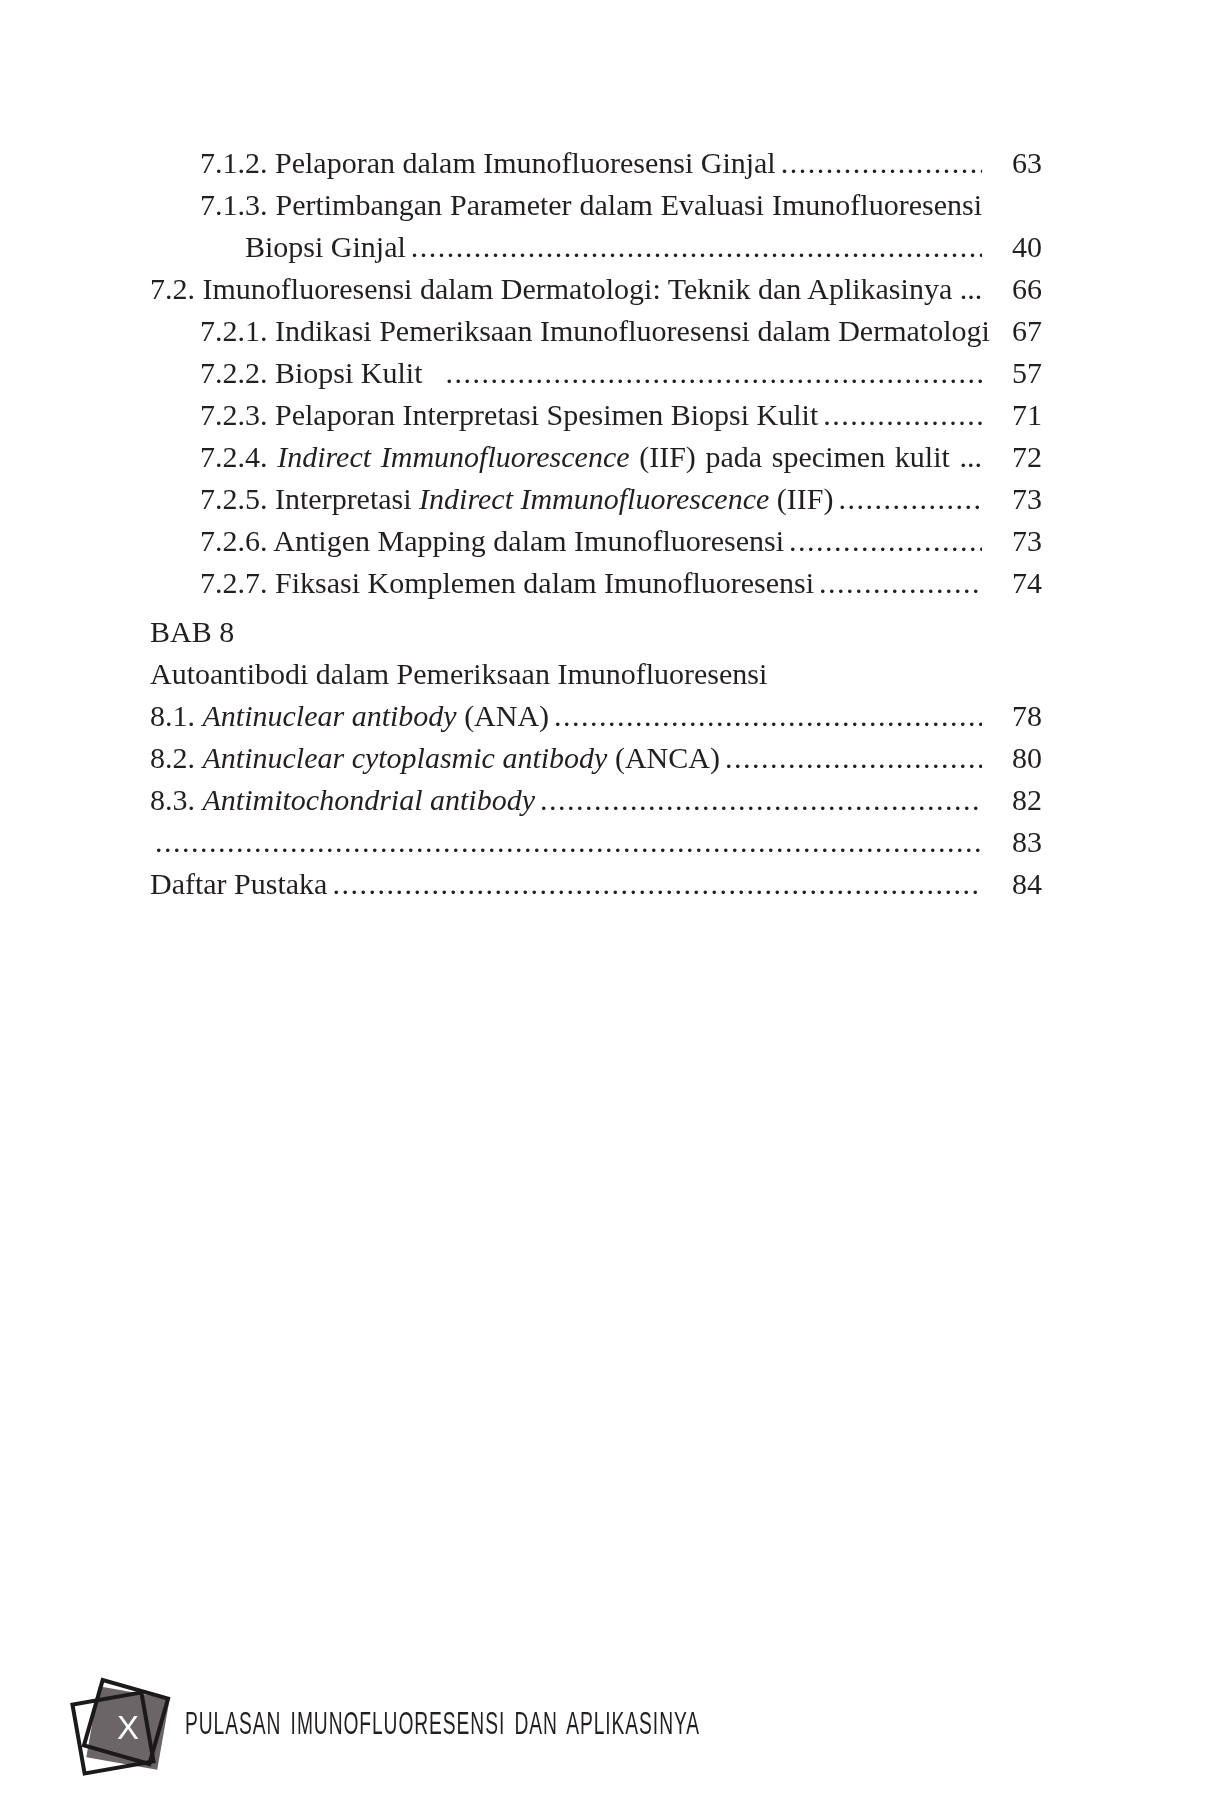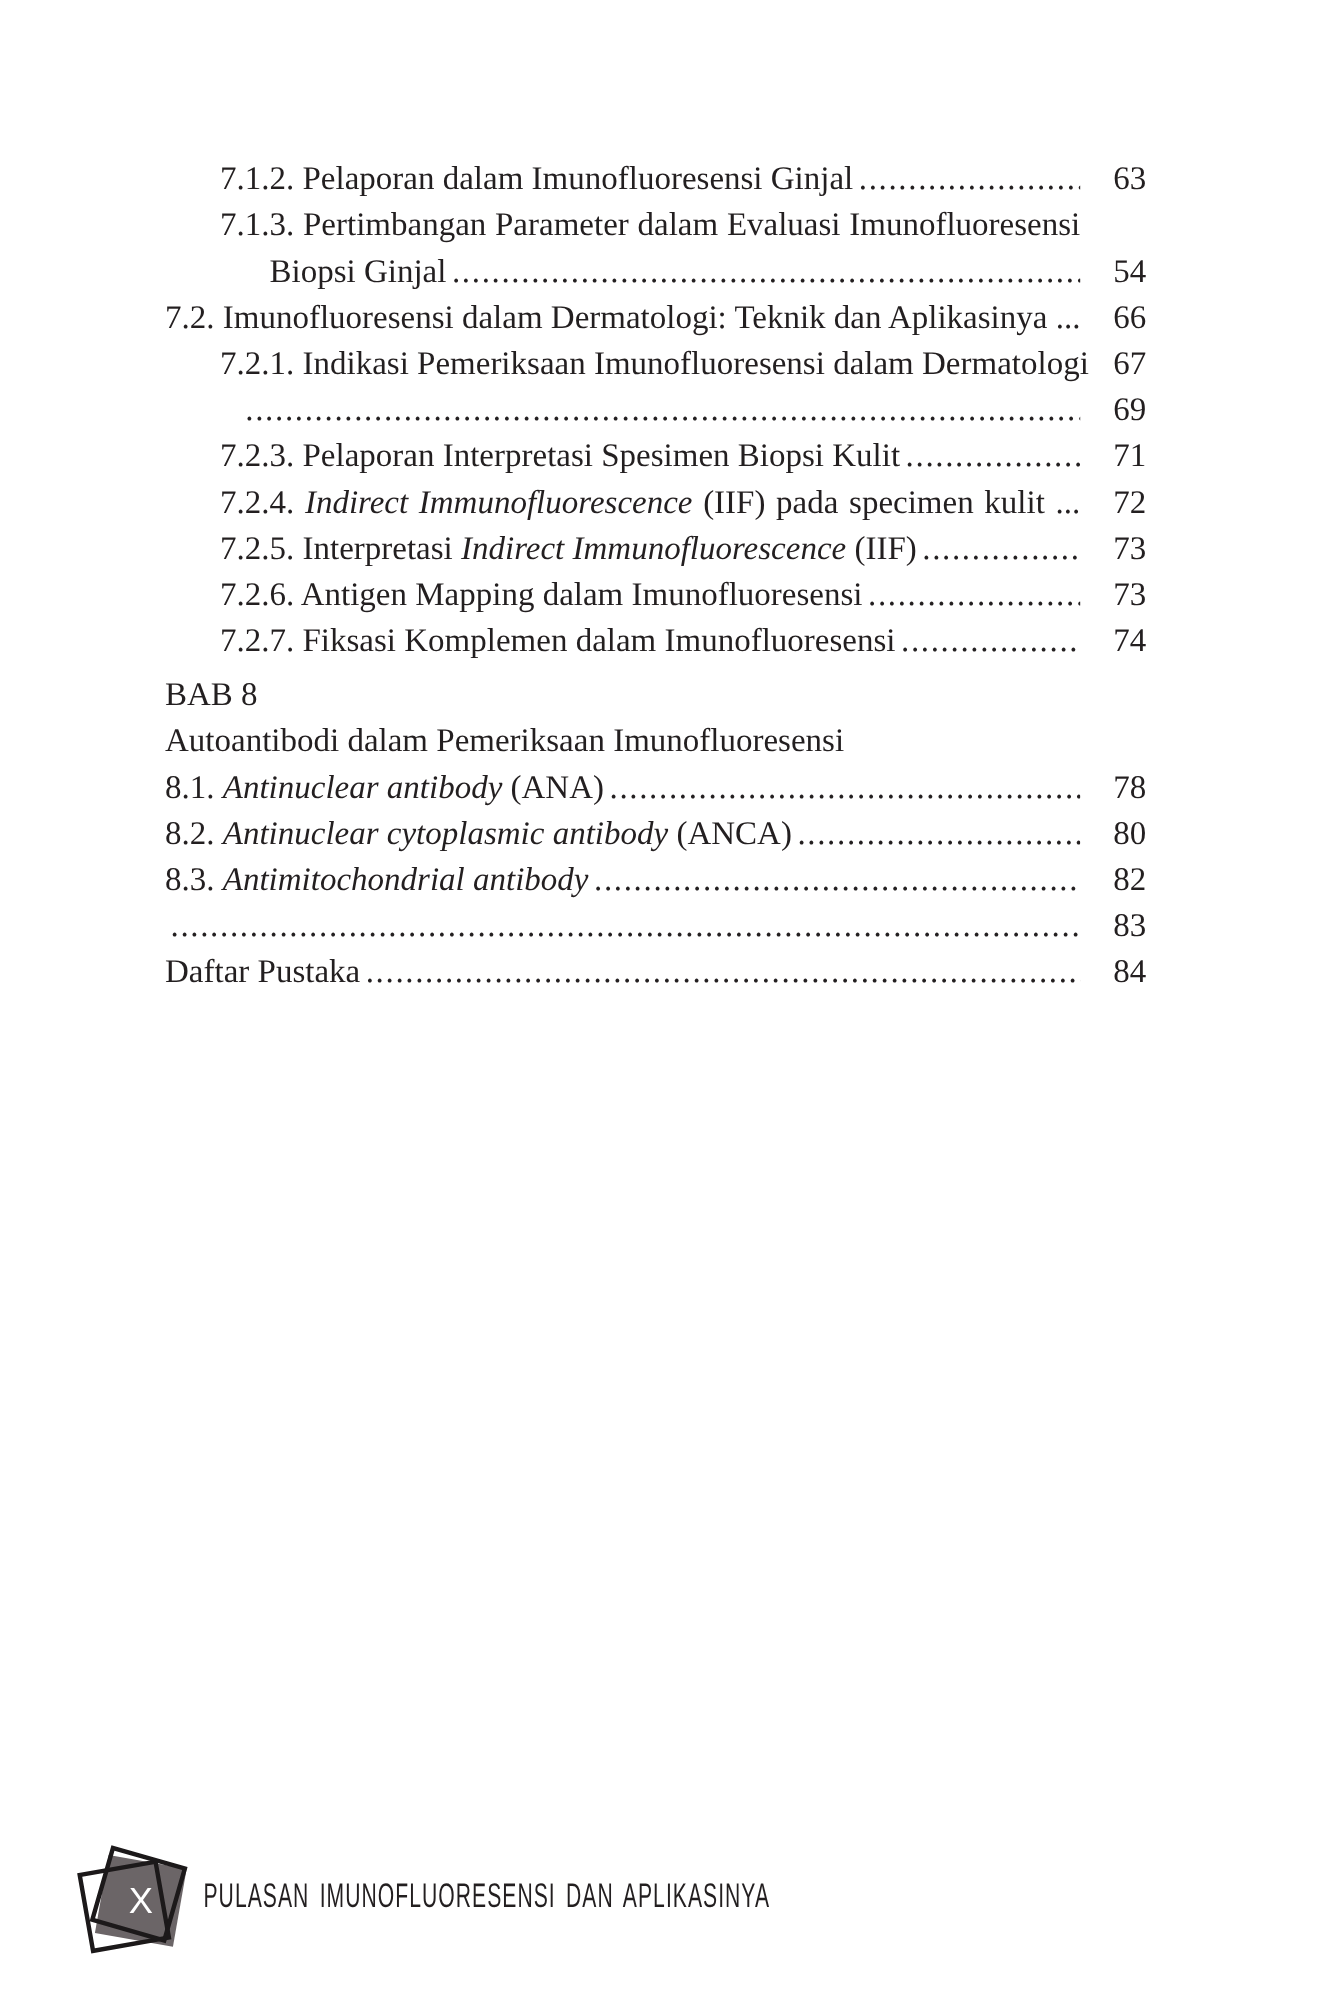--- a/index.html
+++ b/index.html
@@ -100,36 +100,37 @@
   </div>
 
   <div class="row lvl2">
     <span class="text fill">7.1.3. Pertimbangan Parameter dalam Evaluasi Imunofluoresensi</span>
     <span class="page"></span>
   </div>
 
   <div class="row lvl3">
     <span class="text">Biopsi Ginjal</span>
     <span class="leader"></span>
-    <span class="page">54</span>
+    <span class="page">40</span>
   </div>
 
   <div class="row">
     <span class="text fill">7.2. Imunofluoresensi dalam Dermatologi: Teknik dan Aplikasinya ...</span>
     <span class="page">66</span>
   </div>
 
   <div class="row lvl2">
     <span class="text fill">7.2.1. Indikasi Pemeriksaan Imunofluoresensi dalam Dermatologi</span>
     <span class="page">67</span>
   </div>
 
   <div class="row lvl2">
+    <span class="text">7.2.2. Biopsi Kulit</span>
     <span class="leader gap"></span>
-    <span class="page">69</span>
+    <span class="page">57</span>
   </div>
 
   <div class="row lvl2">
     <span class="text">7.2.3. Pelaporan Interpretasi Spesimen Biopsi Kulit</span>
     <span class="leader"></span>
     <span class="page">71</span>
   </div>
 
   <div class="row lvl2">
     <span class="text fill"><span>7.2.4. </span><em>Indirect Immunofluorescence</em><span> (IIF) pada specimen kulit ...</span></span>

